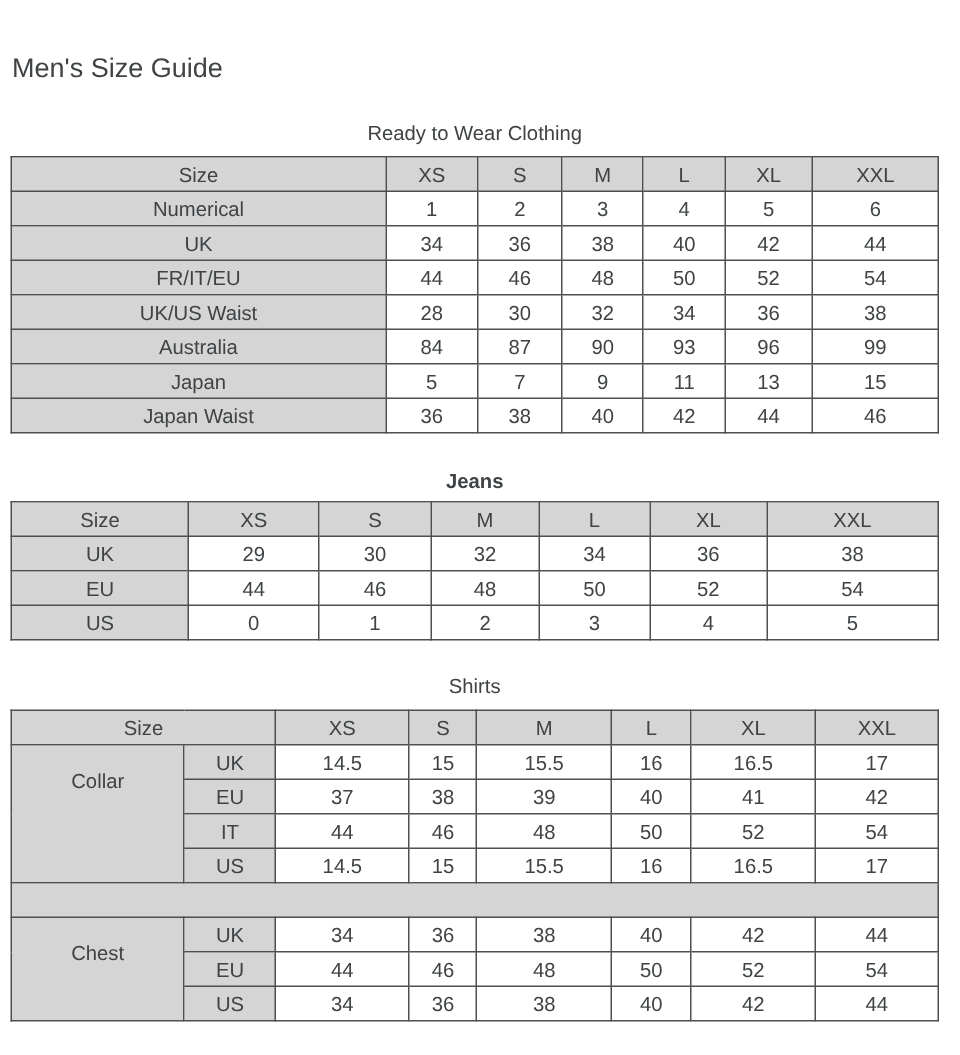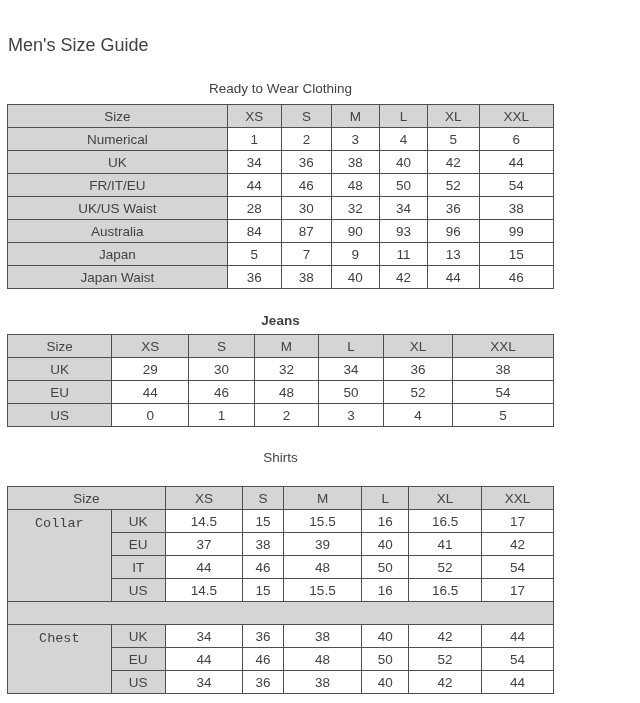--- a/index.html
+++ b/index.html
@@ -12,49 +12,49 @@
     color: var(--text, #3f4345);
   }
   .page { padding: 0 6px 0 7px; }
   .page-title {
     font-size: 18px;
     font-weight: 400;
     line-height: 15px;
     margin: 38px 0 0 1px;
     color: var(--text, #3f4345);
   }
-  .table-block { width: 547px; }
+  .table-block { width: 619px; }
   .caption {
     text-align: center;
     font-size: 13.5px;
     line-height: 15px;
     color: var(--text, #3f4345);
   }
   .caption-rtw    { margin-top: 28px; margin-bottom: 8px; }
   .caption-jeans  { margin-top: 24px; margin-bottom: 6px; font-weight: bold; }
-  .caption-shirts { margin-top: 23px; margin-bottom: 21px; }
+  .caption-shirts { margin-top: 23px; margin-bottom: 8px; }
   table.size-table {
     border-collapse: collapse;
     table-layout: fixed;
     border: 1px solid var(--border-outer, #2e2e2e);
   }
   .size-table th, .size-table td {
     border: 1px solid var(--border-inner, #4f4f4f);
     height: 23px;
     padding: 0 2px;
     text-align: center;
     vertical-align: middle;
     font-size: 13.5px;
     font-weight: 400;
     overflow: hidden;
     white-space: nowrap;
   }
   .size-table .hdr { background: var(--header-bg, #d5d5d5); }
   .size-table td.data { background: var(--cell-bg, #ffffff); }
-  .size-table th.group-label { vertical-align: top; padding-top: 6px; font-family: Liberation Mono, monospace; }
+  .size-table th.group-label { vertical-align: top; padding-top: 16px; }
   .size-table tr.spacer-row td { background: var(--header-bg, #d5d5d5); }
 </style>
 </head>
 <body>
 
 <div class="page">
 
   <div class="page-title">Men's Size Guide</div>
 
   <div class="table-block">

